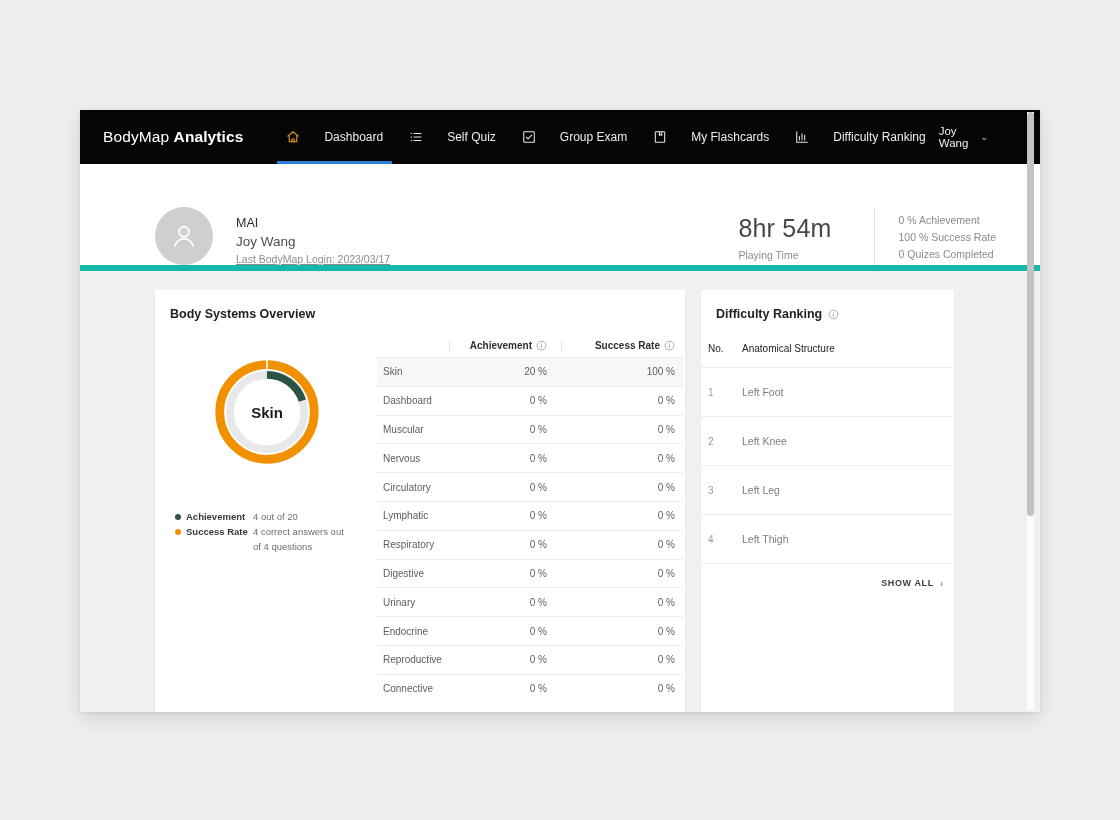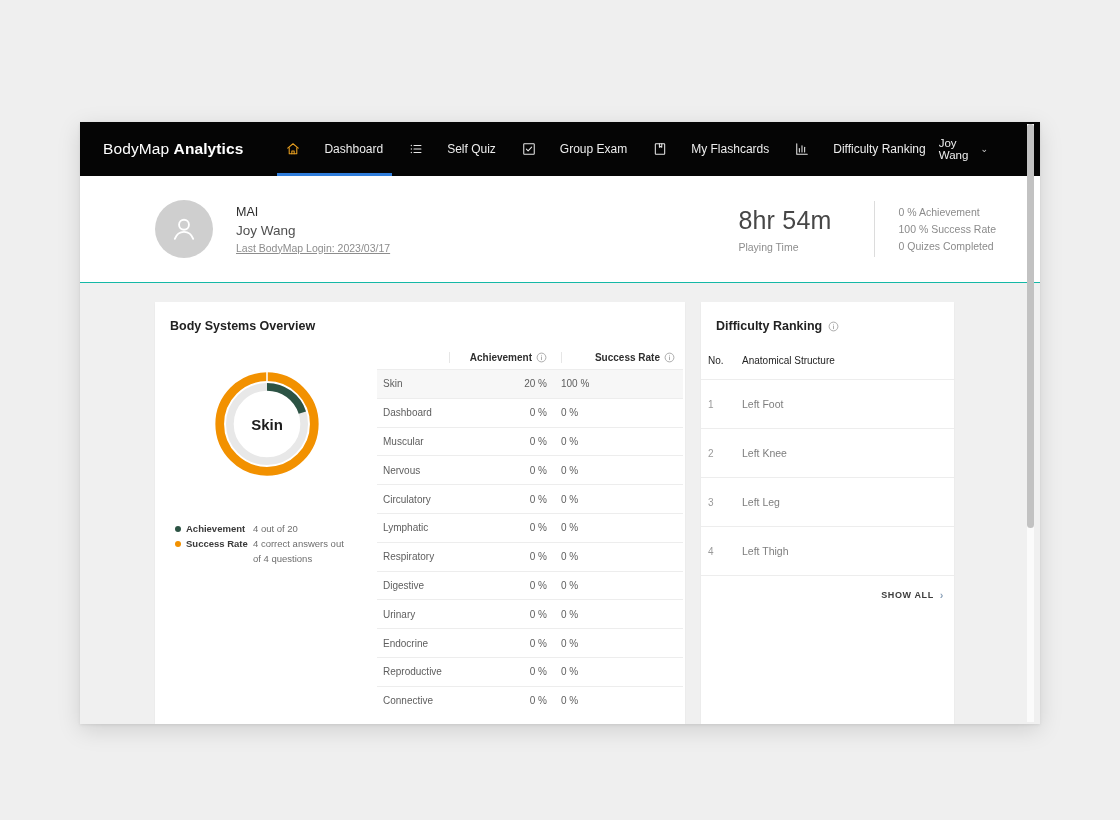--- a/index.html
+++ b/index.html
@@ -5,21 +5,21 @@
   * { box-sizing: border-box; margin: 0; padding: 0; }
   html, body {
     width: 1120px; height: 820px;
     background: #efefef;
     font-family: "Liberation Sans", sans-serif;
     overflow: hidden;
   }
 
   #app-window {
     position: absolute;
-    left: 80px; top: 122px;
+    left: 80px; top: 110px;
     width: 960px; height: 602px;
     background: #be185d;
     overflow: hidden;
     box-shadow: 0 6px 22px rgba(0,0,0,0.13), 0 1px 3px rgba(0,0,0,0.08);
   }
 
   
   #navbar {
     position: relative;
     height: 54px;
@@ -66,23 +66,23 @@
     cursor: pointer;
     padding-right: 32px;
   }
   .caret { font-size: 9px; opacity: .85; }
 
   
   #profile-bar {
     height: 107px;
     background: #ffffff;
     display: flex;
-    align-items: center;
+    align-items: flex-end;
     padding: 0 44px 0 75px;
-    border-bottom: 1px solid #14b8a6;
+    border-bottom: 6px solid #14b8a6;
   }
   .avatar {
     width: 58px; height: 58px; border-radius: 50%;
     background: #cfcfcf;
     flex: none;
     display: flex; align-items: center; justify-content: center;
   }
   .profile-text { margin-left: 23px; }
   .p-mai   { font-size: 12.5px; color: #2c2c2c; margin-bottom: 4px; }
   .p-name  { font-size: 13.5px; color: #4f4f4f; margin-bottom: 4px; }
@@ -151,21 +151,21 @@
 
   .sys-row {
     display: flex; align-items: center;
     height: 28.8px;
     border-top: 1px solid #ededed;
     font-size: 10px; color: #5e5e5e;
   }
   .sys-row.hl { background: #f7f7f7; }
   .sys-row .c-name { flex: 1; padding-left: 6px; }
   .sys-row .c-ach  { width: 112px; text-align: right; padding-right: 14px; }
-  .sys-row .c-suc  { width: 122px; padding-right: 8px; }
+  .sys-row .c-suc  { width: 122px; text-align: right; padding-right: 8px; }
 
   
   .rank-head {
     display: flex; align-items: center; height: 38px;
     padding: 0 8px 0 7px; font-size: 10px; font-weight: normal; color: #242424;
     margin-top: 8px;
   }
   .rank-no { width: 34px; }
   .rank-row {
     display: flex; align-items: center; height: 49px;

